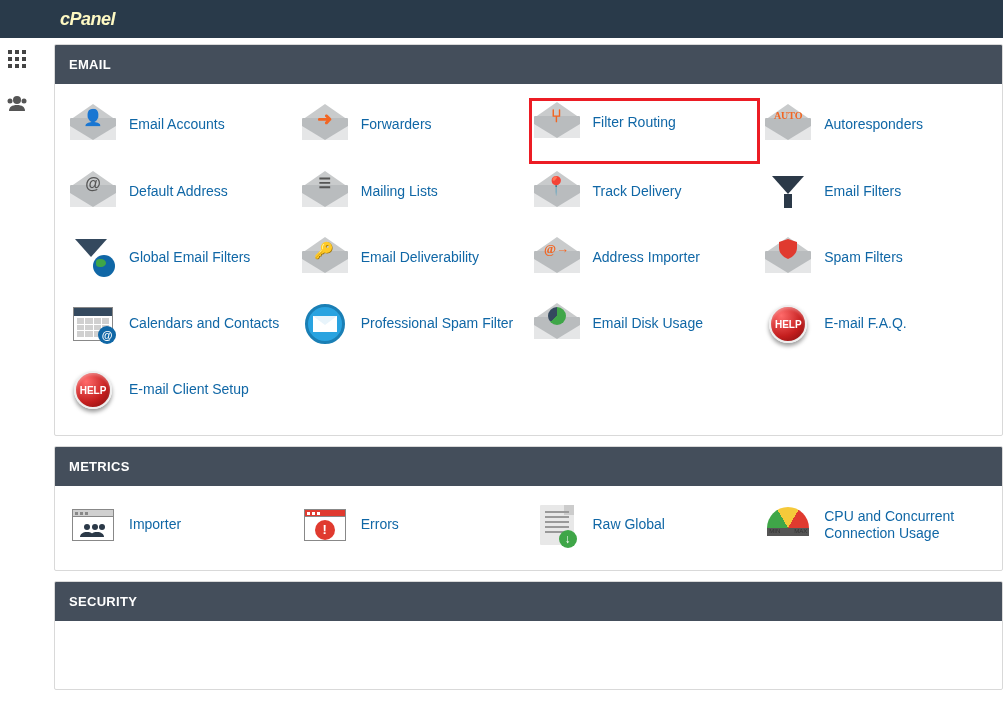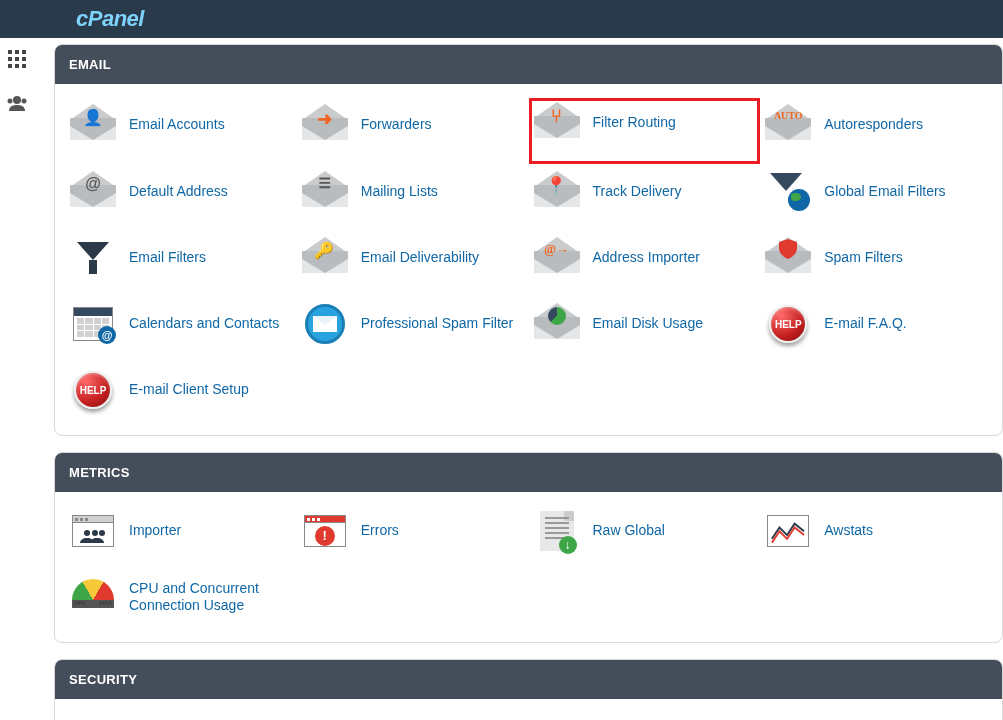--- a/index.html
+++ b/index.html
@@ -1,23 +1,23 @@
 <!DOCTYPE html>
 <html><head>
 <meta charset="utf-8">
 <style>
 * { box-sizing: border-box; margin: 0; padding: 0; }
 body { font-family: -apple-system, BlinkMacSystemFont, "Segoe UI", Arial, sans-serif; background: #fff; width: 1003px; }
 .topbar { background: #293a4a; height: 38px; display: flex; align-items: center; padding-left: 60px; }
-.logo { color: #7dd3fc; font-size: 22px; font-style: italic; font-weight: bold; letter-spacing: -0.5px; margin-left: 16px; }
+.logo { color: #fef9c3; font-size: 18px; font-style: italic; font-weight: bold; letter-spacing: -0.5px; }
 .main-wrap { display: flex; }
 .sidebar { width: 34px; background: #fff; padding-top: 12px; display: flex; flex-direction: column; align-items: center; gap: 22px; }
 .sidebar-icon { color: #555; font-size: 18px; cursor: pointer; }
 .content { flex: 1; padding: 6px 0 0 20px; }
-.panel { border: 1px solid #d9d9d9; margin-bottom: 16px; background: #fff; border-radius: 8px; overflow: hidden; }
+.panel { border: 1px solid #d9d9d9; margin-bottom: 10px; background: #fff; border-radius: 2px; overflow: hidden; }
 .panel-header { background: #444e5b; color: #fff; font-size: 13px; font-weight: 600; padding: 12px 14px; letter-spacing: 0.3px; }
 .panel-body { padding: 14px 10px 4px 10px; }
 .grid { display: flex; flex-wrap: wrap; }
 .grid-item { width: 25%; display: flex; align-items: center; gap: 12px; padding: 6px 4px 22px 4px; cursor: pointer; min-height: 50px; }
 .grid-item.highlight { border: 3px solid #ec1c24; padding: 3px 1px 19px 1px; margin-bottom:3px; }
 .item-label { color: #1067a6; font-size: 14px; line-height: 1.25; }
 .icon-box { width: 48px; height: 38px; flex-shrink: 0; display: flex; align-items: center; justify-content: center; position: relative; }
 
 .envelope { position: relative; width: 46px; height: 30px; }
 .envelope .env-body { position:absolute; bottom:0; left:0; width:46px; height:22px; background:#b9bcbe; border-radius:1px; }
@@ -194,35 +194,35 @@
                   <div class="env-body"></div>
                   <div class="env-inner"></div>
                   <span class="badge track-pin">📍</span>
                 </div>
               </div>
             <span class="item-label">Track Delivery</span>
           </div>
 
           <div class="grid-item">
             <div class="icon-box">
+                <div class="funnel-wrap">
+                  <div class="funnel"></div>
+                </div>
+              </div>
+            <span class="item-label">Email Filters</span>
+          </div>
+
+          <div class="grid-item">
+            <div class="icon-box">
                 <div class="globe-filter">
                   <div class="gf-funnel"></div>
                   <div class="gf-globe"></div>
                 </div>
               </div>
             <span class="item-label">Global Email Filters</span>
-          </div>
-
-          <div class="grid-item">
-            <div class="icon-box">
-                <div class="funnel-wrap">
-                  <div class="funnel"></div>
-                </div>
-              </div>
-            <span class="item-label">Email Filters</span>
           </div>
 
           <div class="grid-item">
             <div class="icon-box">
                 <div class="envelope">
                   <div class="env-flap-back"></div>
                   <div class="env-body"></div>
                   <div class="env-inner"></div>
                   <span class="badge key-ic">🔑</span>
                 </div>
@@ -376,31 +376,20 @@
                     <div></div>
                     <div></div>
                     <div></div>
                   </div>
                   <div class="dl">↓</div>
                 </div>
               </div>
             <span class="item-label">Raw Global</span>
           </div>
 
-          <div class="grid-item">
-            <div class="icon-box">
-                <div class="chart-line">
-                  <svg viewBox="0 0 38 28">
-                    <polyline points="2,22 10,10 18,18 26,6 36,14" fill="none" stroke="#2b3948" stroke-width="2"></polyline>
-                    <polyline points="2,22 10,10 18,18 26,6 36,14" fill="none" stroke="#e03a2f" stroke-width="2" transform="translate(0,4)"></polyline>
-                  </svg>
-                </div>
-              </div>
-            <span class="item-label">Awstats</span>
-          </div>
 
           <div class="grid-item">
             <div class="icon-box">
                 <div class="gauge2">
                   <div class="g2-arc"></div>
                   <div class="g2-lbl">
                     <span>MIN</span>
                     <span>MAX</span>
                   </div>
                   <div class="g2-base"></div>

